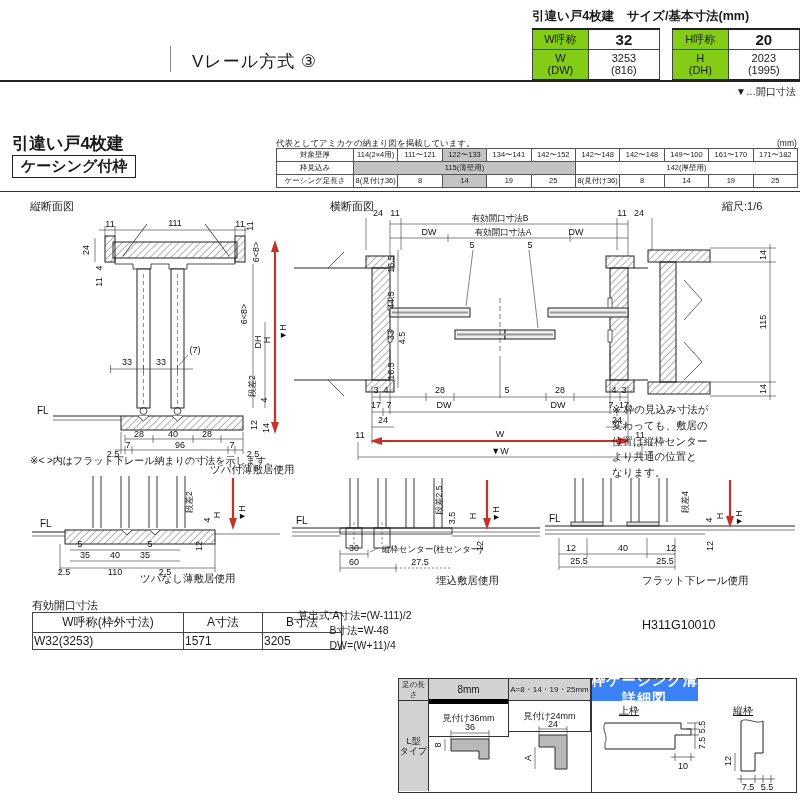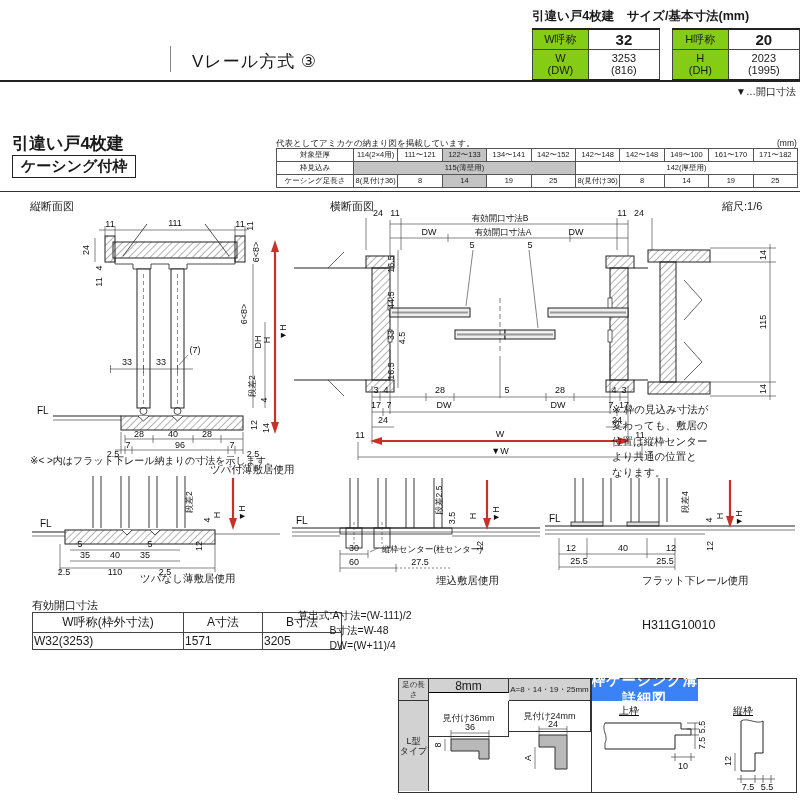--- a/index.html
+++ b/index.html
@@ -515,21 +515,21 @@
   </tbody>
     </table>
 
   <div class="abs formula">算出式:A寸法=(W-111)/2
 　　　B寸法=W-48
 　　　DW=(W+11)/4</div>
   <div class="abs doc-code">H311G10010</div>
 
   <div class="abs leg-wrap">
     <div class="leg-cell grey" style="left:0;top:0;width:30px;height:22px;border-right:1px solid #333;border-bottom:1px solid #333;font-size:7.5px">足の長さ</div>
-    <div class="leg-cell grey" style="left:30px;top:0;width:80px;height:14px;border-right:1px solid #333;border-bottom:1px solid #000000;font-size:12px">8mm</div>
+    <div class="leg-cell grey" style="left:30px;top:0;width:80px;height:25px;border-right:1px solid #333;border-bottom:5px solid #000000;font-size:10px">8mm</div>
     <div class="leg-cell grey" style="left:110px;top:0;width:82px;height:22px;border-right:1px solid #333;border-bottom:1px solid #333;font-size:8px">A=8・14・19・25mm</div>
     <div class="leg-cell blackbar" style="left:192px;top:0;width:107px;height:22px;">枠ケーシング溝詳細図</div>
     <div class="leg-cell grey two" style="left:0;top:22px;width:30px;height:90px;border-right:1px solid #333;font-size:9px">L型
 タイプ</div>
     <div class="leg-cell" style="left:30px;top:22px;width:80px;height:36px;border-right:1px solid #333;border-bottom:1px solid #333;font-size:9px">見付け36mm</div>
     <div class="leg-cell" style="left:110px;top:22px;width:82px;height:31px;border-right:1px solid #333;border-bottom:1px solid #333;font-size:9px">見付け24mm</div>
     <div style="position:absolute;left:192px;top:0;width:0;height:113px;border-left:1px solid #333"></div>
 
     <svg style="left:30px;top:42px" width="80" height="71" viewBox="0 0 80 71">
       <polygon points="22,18 60,18 60,38 50,38 50,30 22,30" fill="#b9b9b9" stroke="#333" stroke-width="1"></polygon>

